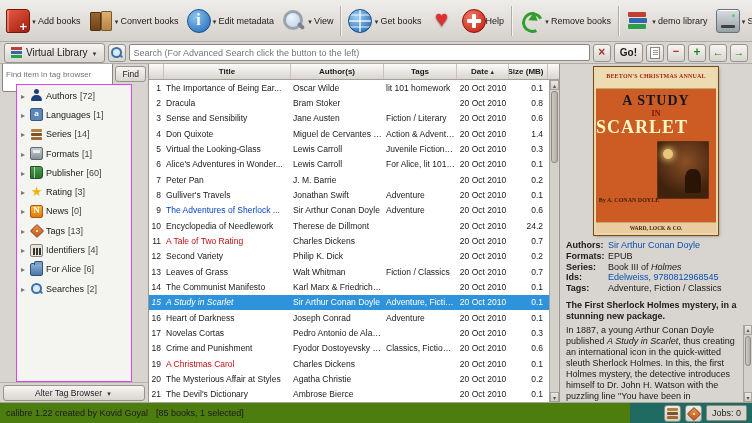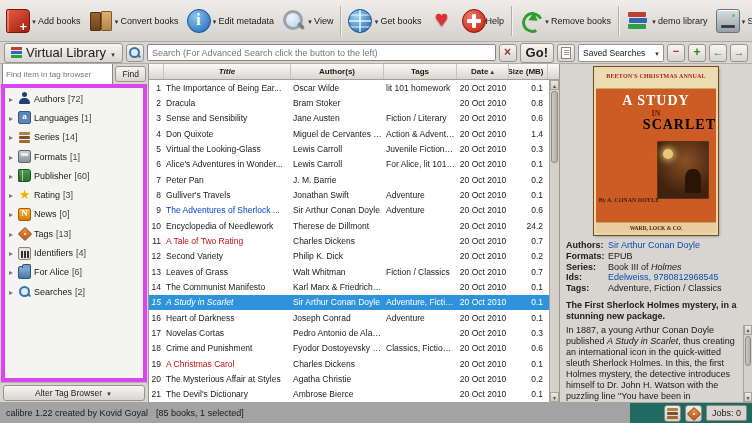--- a/index.html
+++ b/index.html
@@ -39,21 +39,21 @@
 .tbi-library::before{content:"";position:absolute;left:2px;top:3px;width:18px;height:5px;background:#c04030;box-shadow:1px 6px 0 #3068b0,0 12px 0 #2f9e4a;border-radius:1px}
 .tbi-save-to-disk{background:linear-gradient(#d8dde2,#98a0a8);border:1px solid #6a7178;border-radius:3px;box-shadow:inset 0 1px 0 #fff}
 .tbi-save-to-disk::before{content:"";position:absolute;left:4px;right:4px;bottom:4px;height:3px;background:#3c4248;border-radius:1px}
 .tbi-save-to-disk::after{content:"";position:absolute;right:4px;top:4px;width:3px;height:3px;background:#58d058;border-radius:50%}
 .tbi-connect-share::before{content:"";position:absolute;left:5px;top:1px;width:14px;height:22px;background:#303438;border-radius:3px;border:1px solid #16181a}
 .tbi-connect-share::after{content:"";position:absolute;left:8px;top:5px;width:8px;height:13px;background:linear-gradient(#9ecbf2,#3a7ab8)}
 .tbi-preferences::before{content:"⚙";position:absolute;left:0;right:0;top:-4px;text-align:center;font-size:24px;color:#666c73;text-shadow:0 1px 0 #fff}
 
 
 .searchrow{height:22px;flex:none;display:flex;align-items:center;gap:3px;padding:0 4px;background:#d8d5d0;border-bottom:1px solid #b0aca6}
-.btn{display:flex;align-items:center;gap:3px;height:20px;padding:0 5px;background:linear-gradient(#f7f5f2,#d9d5d0);border:1px solid #98948d;border-radius:3px;font-size:13px;white-space:nowrap;flex:none}
+.btn{display:flex;align-items:center;gap:3px;height:20px;padding:0 5px;background:linear-gradient(#f7f5f2,#d9d5d0);border:1px solid #98948d;border-radius:3px;font-size:10px;white-space:nowrap;flex:none}
 .go{font-weight:bold}
 .sq{width:18px;height:18px;flex:none;display:flex;align-items:center;justify-content:center;background:linear-gradient(#f7f5f2,#d9d5d0);border:1px solid #98948d;border-radius:3px}
 .search-input{flex:1;height:17px;border:1px solid #8a867f;border-radius:2px;font-size:9px;padding:0 4px;font-family:inherit;background:#fff;min-width:50px}
 .combo{display:flex;align-items:center;justify-content:space-between;width:86px;height:18px;background:#fff;border:1px solid #98948d;border-radius:2px;font-size:8.5px;padding:0 2px 0 4px;flex:none}
 .mi{position:relative;width:13px;height:13px;flex:none;display:inline-block}
 .mi-lib::before{content:"";position:absolute;left:1px;top:1px;width:11px;height:3px;background:#c04030;box-shadow:0 4px 0 #3068b0,0 8px 0 #2f9e4a}
 .mi-x::before{content:"×";position:absolute;left:0;right:0;top:-1px;text-align:center;font-size:12px;color:#a03030;font-weight:bold}
 .mi-doc{width:10px;height:12px;background:#fff;border:1px solid #8a867f;position:relative;display:inline-block}
 .mi-doc::before{content:"";position:absolute;left:2px;top:2px;width:5px;height:1px;background:#999;box-shadow:0 2px 0 #999,0 4px 0 #999}
 .mi-plus::before{content:"+";position:absolute;left:0;right:0;top:-1px;text-align:center;font-size:12px;font-weight:bold;color:#1e8a1e}
@@ -62,21 +62,21 @@
 .mi-ar::before{content:"→";position:absolute;left:0;right:0;top:0;text-align:center;font-size:11px;font-weight:bold;color:#1e8a1e}
 
 
 .main{flex:1;display:flex;overflow:hidden}
 
 
 .sidebar{width:149px;flex:none;display:flex;flex-direction:column;background:#d8d5d0;border-right:1px solid #9b978f}
 .find-row{display:flex;gap:2px;padding:2px;height:20px;flex:none;align-items:center}
 .find-input{flex:1;height:16px;border:1px solid #8a867f;border-radius:2px;font-size:8px;padding:17px 3px;font-family:inherit;min-width:20px;background:#fff}
 .find-btn{height:16px;padding:0 6px;font-size:8.5px}
-.tree{flex:1;background:#f4f4f0;border:4px solid #d946ef;margin:0 1px;overflow:hidden;padding-top:1px}
+.tree{flex:1;background:#f4f4f0;border:1px solid #d946ef;margin:0 16px;overflow:hidden;padding-top:1px}
 .titem{display:flex;align-items:center;gap:3px;height:19.3px;padding:0 2px;font-size:9px;white-space:nowrap}
 .expander{width:8px;flex:none;text-align:center}
 .expander::before{content:"▸";font-size:8px;color:#777}
 .tcount{color:#444}
 .alter-row{flex:none;height:20px;padding:2px 3px;border-top:1px solid #b5b1ab;display:flex}
 .alter-btn{flex:1;justify-content:center;height:16px;font-size:8.5px}
 
 .sbi{position:relative;width:13px;height:13px;flex:none;display:inline-block}
 .sbi-authors::before{content:"";position:absolute;left:4px;top:0;width:5px;height:5px;background:#1e3f77;border-radius:50%}
 .sbi-authors::after{content:"";position:absolute;left:1px;bottom:1px;width:11px;height:6px;background:#1e3f77;border-radius:5px 5px 1px 1px}
@@ -96,21 +96,21 @@
 .sbi-identifiers::before{content:"";position:absolute;left:2px;top:3px;width:2px;height:7px;background:#333;box-shadow:3px 0 0 #333,6px 0 0 #333}
 .sbi-user-category{background:linear-gradient(#8ab0d8,#4a78a8);border:1px solid #2f5478;border-radius:2px}
 .sbi-user-category::before{content:"";position:absolute;left:3px;top:-3px;width:7px;height:3px;border:1px solid #2f5478;border-bottom:none;border-radius:2px 2px 0 0;background:#7aa0c8}
 .sbi-searches::before{content:"";position:absolute;left:1px;top:1px;width:7px;height:7px;border:2px solid #3a72a8;border-radius:50%;background:#dceaf8}
 .sbi-searches::after{content:"";position:absolute;left:9px;top:9px;width:4px;height:2px;background:#3a72a8;transform:rotate(45deg);border-radius:1px}
 
 
 .booklist{width:411px;flex:none;position:relative;background:#fff;border-right:1px solid #9b978f;overflow:hidden;font-size:8.5px}
 .bl-head{position:absolute;top:0;left:0;right:0;height:16px;display:flex;background:linear-gradient(#fcfbfa,#d9d5cf);border-bottom:1px solid #a39f98;font-weight:bold;font-size:8px;z-index:2}
 .hc{height:100%;display:flex;align-items:center;justify-content:center;border-right:1px solid #c8c4bd;overflow:hidden;white-space:nowrap;gap:2px}
-.bl-head .ctitle{font-style:italic}
+.bl-head .ctitle{}
 .sort::before{content:"▴";font-size:7px;color:#333}
 .cnum{width:15px}.ctitle{width:127px}.cauth{width:93px}.ctags{width:73px}.cdate{width:52px}.csize{width:39px}
 .bl-body{position:absolute;top:16px;bottom:0;left:0;right:10px;display:flex;flex-direction:column}
 .brow{flex:1;display:flex;align-items:center;overflow:hidden;background:#fff}
 .c{white-space:nowrap;overflow:hidden;padding:0 2px;text-overflow:ellipsis}
 .cnum{text-align:right;padding-right:3px;color:#222}
 .cdate{text-align:center}
 .csize{text-align:right;padding-right:5px}
 .ctitle[data-color="red"]{color:#c01010}
 .ctitle[data-color="blue"]{color:#0843c8}
@@ -122,40 +122,40 @@
 .sbtn.up::before{content:"▴";font-size:6px}
 .sbtn.down::before{content:"▾";font-size:6px}
 .thumb{position:absolute;left:1px;right:1px;top:11px;height:72px;background:linear-gradient(90deg,#ccc8c2,#b2aea7);border:1px solid #8e8a82;border-radius:3px}
 .thumb.d{height:30px}
 
 
 .details{flex:1;display:flex;flex-direction:column;background:#d8d5d0;overflow:hidden;font-size:9px}
 .cover-wrap{flex:none;display:flex;justify-content:center;padding:3px 0 4px}
 .cover{position:relative;width:124px;height:168px;background:#cd5c24;border:2px solid #e9d9ae;outline:1px solid #7c4a18;font-family:"Liberation Serif",serif;overflow:hidden;box-shadow:1px 1px 3px rgba(0,0,0,.4)}
 .cov-top{position:absolute;top:0;left:0;right:0;height:20px;background:#eddcb2;border-bottom:1px solid #c8a868;color:#a62414;font-weight:bold;font-size:6px;text-align:center;padding-top:4px;letter-spacing:.2px}
-.cov-t1{position:absolute;top:24px;left:0;right:0;text-align:center;color:#ffffff;font-weight:bold;font-size:14px;letter-spacing:1px}
+.cov-t1{position:absolute;top:24px;left:0;right:0;text-align:center;color:#0f172a;font-weight:bold;font-size:14px;letter-spacing:1px}
 .cov-t2{position:absolute;top:40px;left:0;right:0;text-align:center;color:#781208;font-weight:bold;font-size:8px}
-.cov-t3{position:absolute;top:48px;left:0;right:0;text-align:right;color:#000000;font-weight:bold;font-size:14px;letter-spacing:1px}
+.cov-t3{position:absolute;top:48px;left:0;right:0;text-align:left;color:#fef9c3;font-weight:bold;font-size:18px;letter-spacing:1px}
 .cov-art{position:absolute;right:7px;top:72px;width:52px;height:58px;background:radial-gradient(circle at 55% 35%,#8a5026,#40220e 70%);border-radius:2px;box-shadow:inset 0 0 0 1px #5c3414}
 .cov-art::before{content:"";position:absolute;left:6px;top:8px;width:10px;height:10px;background:#e8c878;border-radius:50%;box-shadow:0 0 6px 2px rgba(232,200,120,.8)}
 .cov-art::after{content:"";position:absolute;right:8px;bottom:6px;width:16px;height:24px;background:#2a1406;border-radius:40% 40% 10% 10%}
 .cov-by{position:absolute;left:2px;bottom:30px;width:62px;text-align:center;font-weight:bold;font-size:6px;color:#40220a}
 .cov-pub{position:absolute;left:0;right:0;bottom:0;text-align:center;font-weight:bold;font-size:5.5px;color:#40220a;background:rgba(238,220,178,.88);padding:2px 0;border-top:1px solid #c8a868}
 .fields{flex:none;padding:1px 4px 2px 6px;line-height:10.8px}
 .frow{display:flex}
 .flabel{flex:none;width:42px;font-weight:bold}
 .fvalue{flex:1;white-space:nowrap;overflow:hidden;text-overflow:ellipsis}
 .fvalue.link{color:#0a4fb0}
 .summary{flex:none;font-weight:bold;padding:4px 8px 2px 6px;line-height:11px}
 .desc-area{flex:1;display:flex;overflow:hidden;padding:1px 0 0 6px}
 .desc-text{flex:1;overflow:hidden;line-height:11px;padding-right:3px}
 .dscroll{width:9px;flex:none;position:relative;background:#d4d0ca;border-left:1px solid #a8a49c}
 
 
-.statusbar{height:21px;flex:none;position:relative;display:flex;align-items:center;gap:8px;background:#a3a3a3;border-top:1px solid #a8a49e;padding:0 130px 0 6px;font-size:9px;overflow:hidden}
+.statusbar{height:21px;flex:none;position:relative;display:flex;align-items:center;gap:8px;background:#4d7c0f;border-top:1px solid #a8a49e;padding:0 130px 0 6px;font-size:9px;overflow:hidden}
 .st-text{white-space:nowrap}
 .jobs-zone{position:absolute;right:0;top:0;height:100%;width:122px;background:#1f6a61;display:flex;align-items:center;justify-content:flex-end;gap:4px;padding:0 5px}
 .jz-btn{width:17px;height:17px;background:linear-gradient(#f0eeea,#d2cec9);border:1px solid #8e8a82;border-radius:3px;display:flex;align-items:center;justify-content:center}
 .jobs-pill{background:#d8d5d0;border:1px solid #8e8a82;border-radius:2px;height:16px;display:flex;align-items:center;padding:0 5px;font-size:9px}
 </style>
 </head>
 <body>
 
 <div class="window">
 
@@ -257,24 +257,20 @@
         <span class="sbi sbi-searches"></span>
       </div>
     <input class="search-input" placeholder="Search (For Advanced Search click the button to the left)" style="">
     <div class="sq">
         <span class="mi mi-x"></span>
       </div>
     <div class="btn go">Go!</div>
     <div class="sq">
         <span class="mi-doc"></span>
       </div>
-    <div class="combo">
-      <span>Saved Searches</span>
-      <span class="dd"></span>
-    </div>
     <div class="sq">
         <span class="mi mi-minus"></span>
       </div>
     <div class="sq">
         <span class="mi mi-plus"></span>
       </div>
     <div class="sq">
         <span class="mi mi-al"></span>
       </div>
     <div class="sq">

